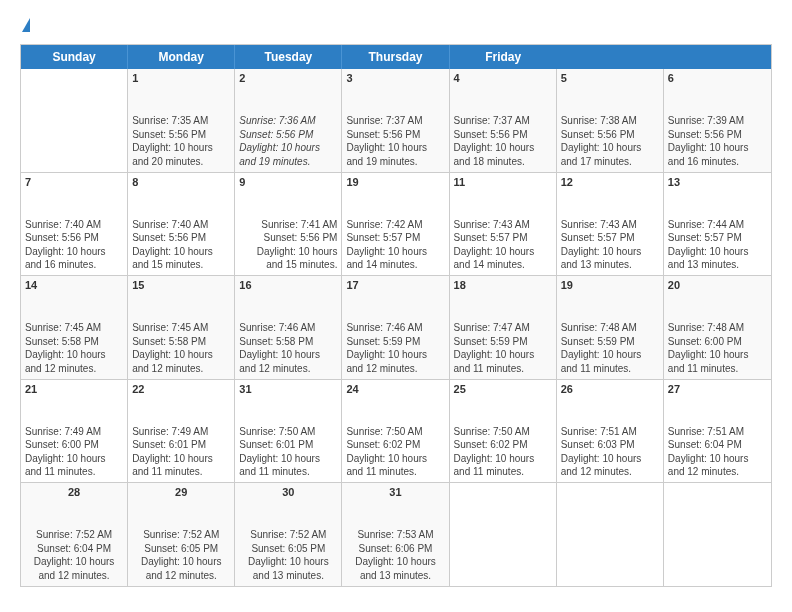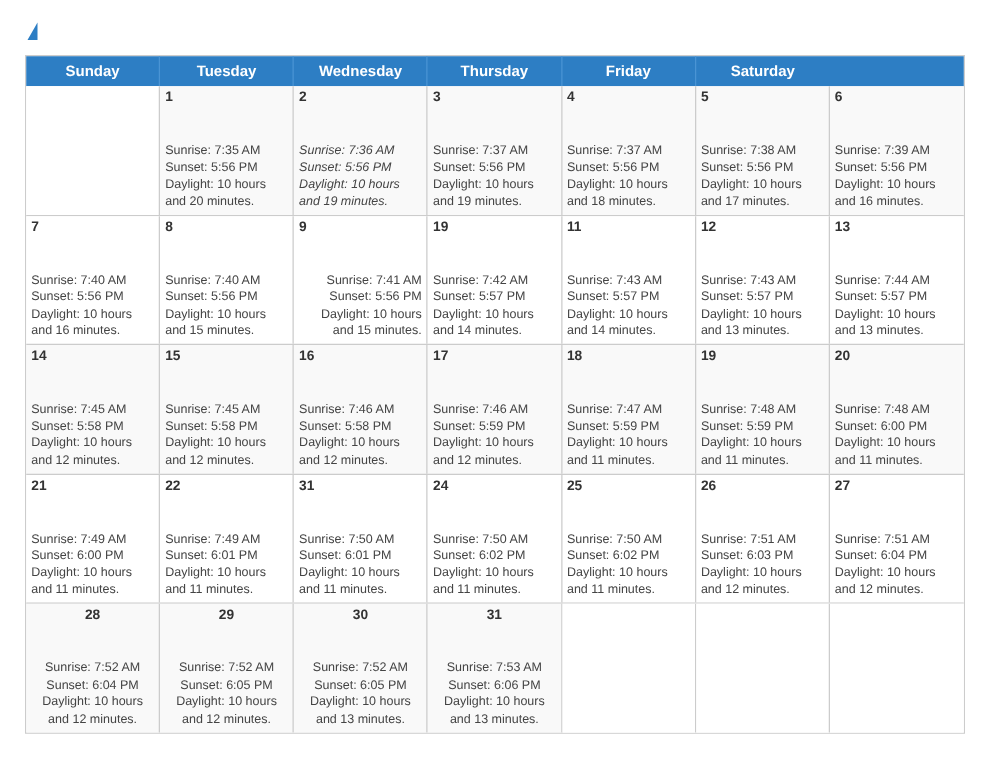--- a/index.html
+++ b/index.html
@@ -135,25 +135,24 @@
     </div>
     <div class="title-block">
       <div class="month-title"></div>
       <div class="subtitle"></div>
     </div>
   </div>
 
   <div class="calendar">
     <div class="cal-header" id="cal-header-row">
     <div class="cal-header-cell">Sunday</div>
+        <div class="cal-header-cell">Monday</div>
         <div class="cal-header-cell">Tuesday</div>
-        <div class="cal-header-cell">Wednesday</div>
         <div class="cal-header-cell">Thursday</div>
         <div class="cal-header-cell">Friday</div>
-        <div class="cal-header-cell">Saturday</div>
       </div>
     <div class="cal-body" id="cal-body">
     <div class="cal-row">
           <div class="cal-cell empty"></div>
           <div class="cal-cell">
             <span class="day-num">1</span>
             <div class="day-info" style="white-space: pre-line;">Sunrise: 7:35 AM
 Sunset: 5:56 PM
 Daylight: 10 hours
 and 20 minutes.</div>

